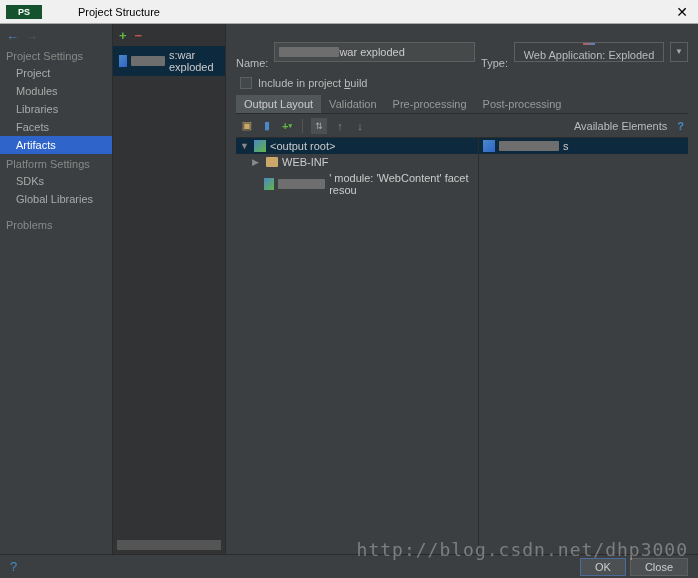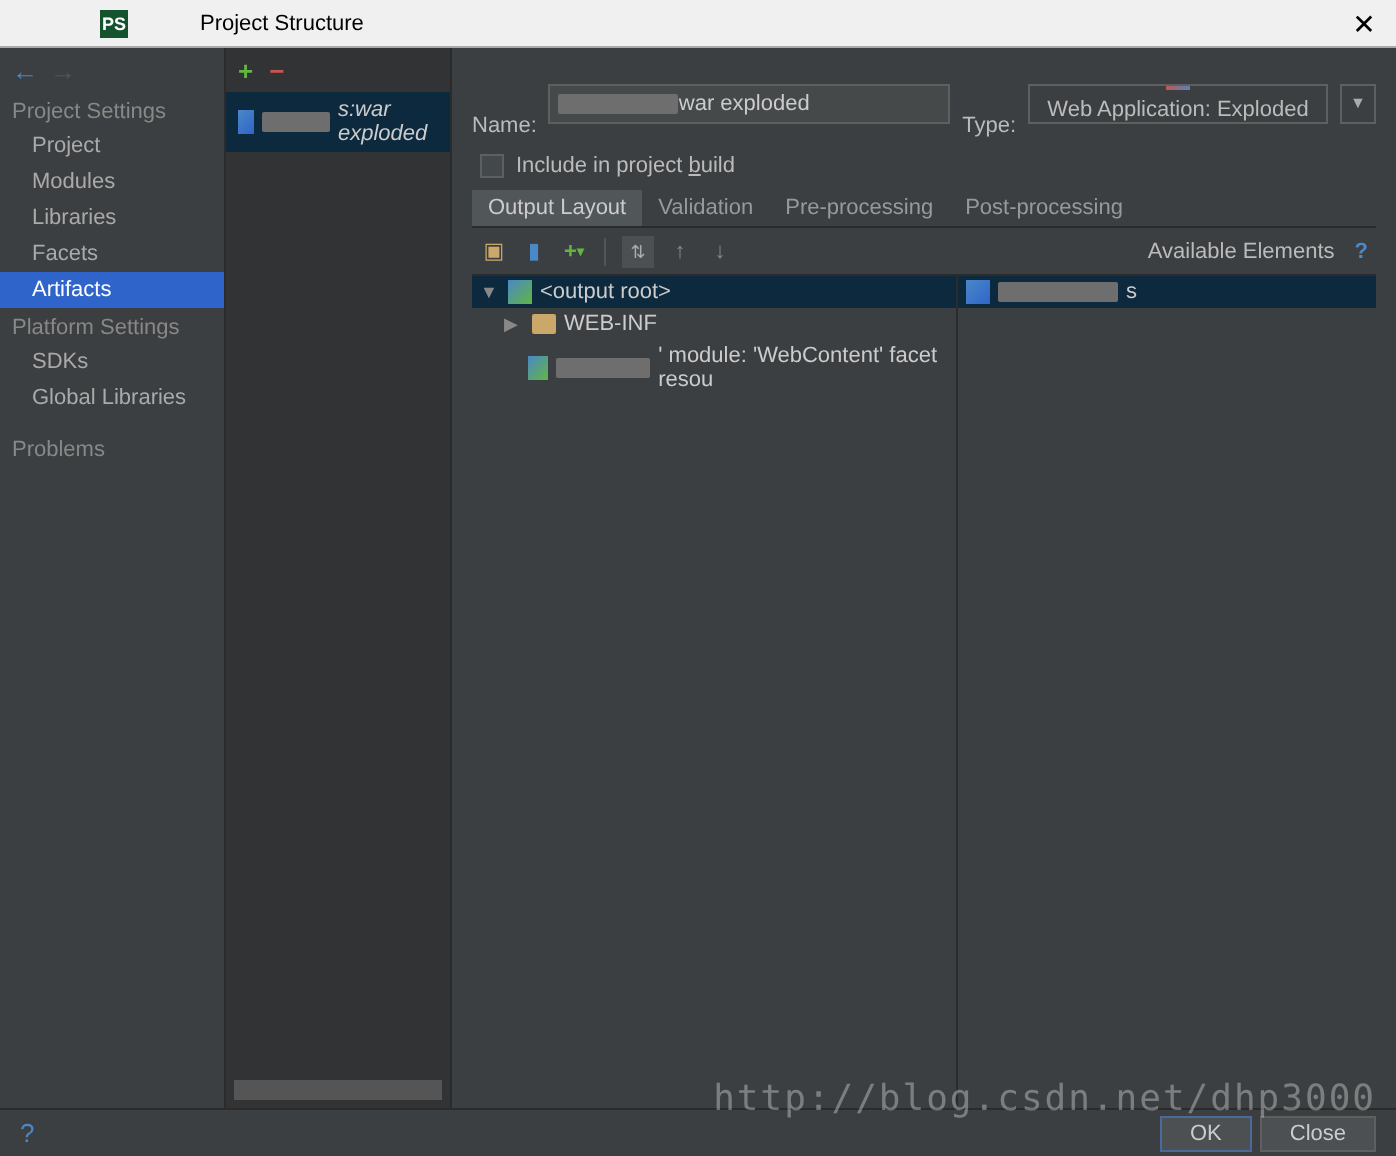--- a/index.html
+++ b/index.html
@@ -1,36 +1,36 @@
 <!DOCTYPE html>
 <html><head>
 <meta charset="utf-8">
 <style>
 * { box-sizing: border-box; margin: 0; padding: 0; font-family: "Segoe UI", Arial, sans-serif; font-size: 11px; }
 body { background: #3c3f41; color: #bbb; width: 698px; height: 578px; overflow: hidden; }
 
 .titlebar { height: 24px; background: #f0f0f0; display: flex; align-items: center; padding: 0 6px; color: #000; border-bottom: 1px solid #aaa; }
-.titlebar .icon { width: 14px; height: 14px; background: #14532d; margin-right: 6px; display: flex; align-items: center; justify-content: center; color: #fff; font-size: 9px; font-weight: bold; margin-left: 44px; }
+.titlebar .icon { width: 36px; height: 14px; background: #14532d; margin-right: 6px; display: flex; align-items: center; justify-content: center; color: #fff; font-size: 9px; font-weight: bold; }
 .titlebar .title { flex: 1; padding-left: 30px; }
 .titlebar .close { width: 20px; text-align: center; cursor: pointer; font-size: 14px; }
 
 .main { display: flex; height: 530px; }
 .sidebar { width: 113px; background: #3c3f41; border-right: 1px solid #2b2b2b; display: flex; flex-direction: column; }
 .sidebar-top { height: 22px; display: flex; align-items: center; padding: 0 6px; gap: 6px; }
 .sidebar-top .arrow { color: #4a88c7; font-size: 13px; }
 .sidebar-top .arrow.dim { color: #555; }
 .sidebar-section { color: #888; padding: 4px 6px 2px 6px; }
 .sidebar-item { padding: 3px 6px 3px 16px; color: #aaa; cursor: pointer; }
 .sidebar-item.selected { background: #2f65ca; color: #fff; }
 
 .middle { width: 113px; background: #313335; border-right: 1px solid #2b2b2b; display: flex; flex-direction: column; }
 .middle-toolbar { height: 22px; display: flex; align-items: center; padding: 0 6px; gap: 8px; }
 .middle-toolbar .plus { color: #62b543; font-size: 13px; font-weight: bold; }
 .middle-toolbar .minus { color: #c75450; font-size: 13px; font-weight: bold; }
-.middle-item { background: #0d293e; padding: 3px 6px; color: #ccc; display: flex; align-items: center; gap: 4px; font-style: italic; }
+.middle-item { background: #0d293e; padding: 3px 6px; color: #ccc; display: flex; align-items: center; gap: 4px; }
 .middle-item .blur { background: #6e6e6e; width: 50px; height: 10px; border-radius: 1px; }
 .middle-item .icon-sm { width: 12px; height: 12px; background: linear-gradient(135deg,#4a88c7,#2f65ca); }
 
 .content { flex: 1; background: #3c3f41; display: flex; flex-direction: column; padding: 10px 10px 0 10px; }
 .row { display: flex; align-items: center; margin-bottom: 8px; gap: 6px; }
 .row label { color: #bbb; white-space: nowrap; margin-top: 23px; }
 .input { background: #45494a; border: 1px solid #5e6060; height: 20px; padding: 0 4px; color: #ccc; display: flex; align-items: center; }
 .input .blur { background: #6e6e6e; height: 10px; border-radius: 1px; }
 .dropdown { background: #3c3f41; border: 1px solid #5e6060; height: 20px; display: flex; align-items: center; padding: 0 4px; gap: 4px; flex-direction: column; }
 .dropdown .icon-sm { width: 12px; height: 12px; background: linear-gradient(135deg,#c75450,#4a88c7); }

